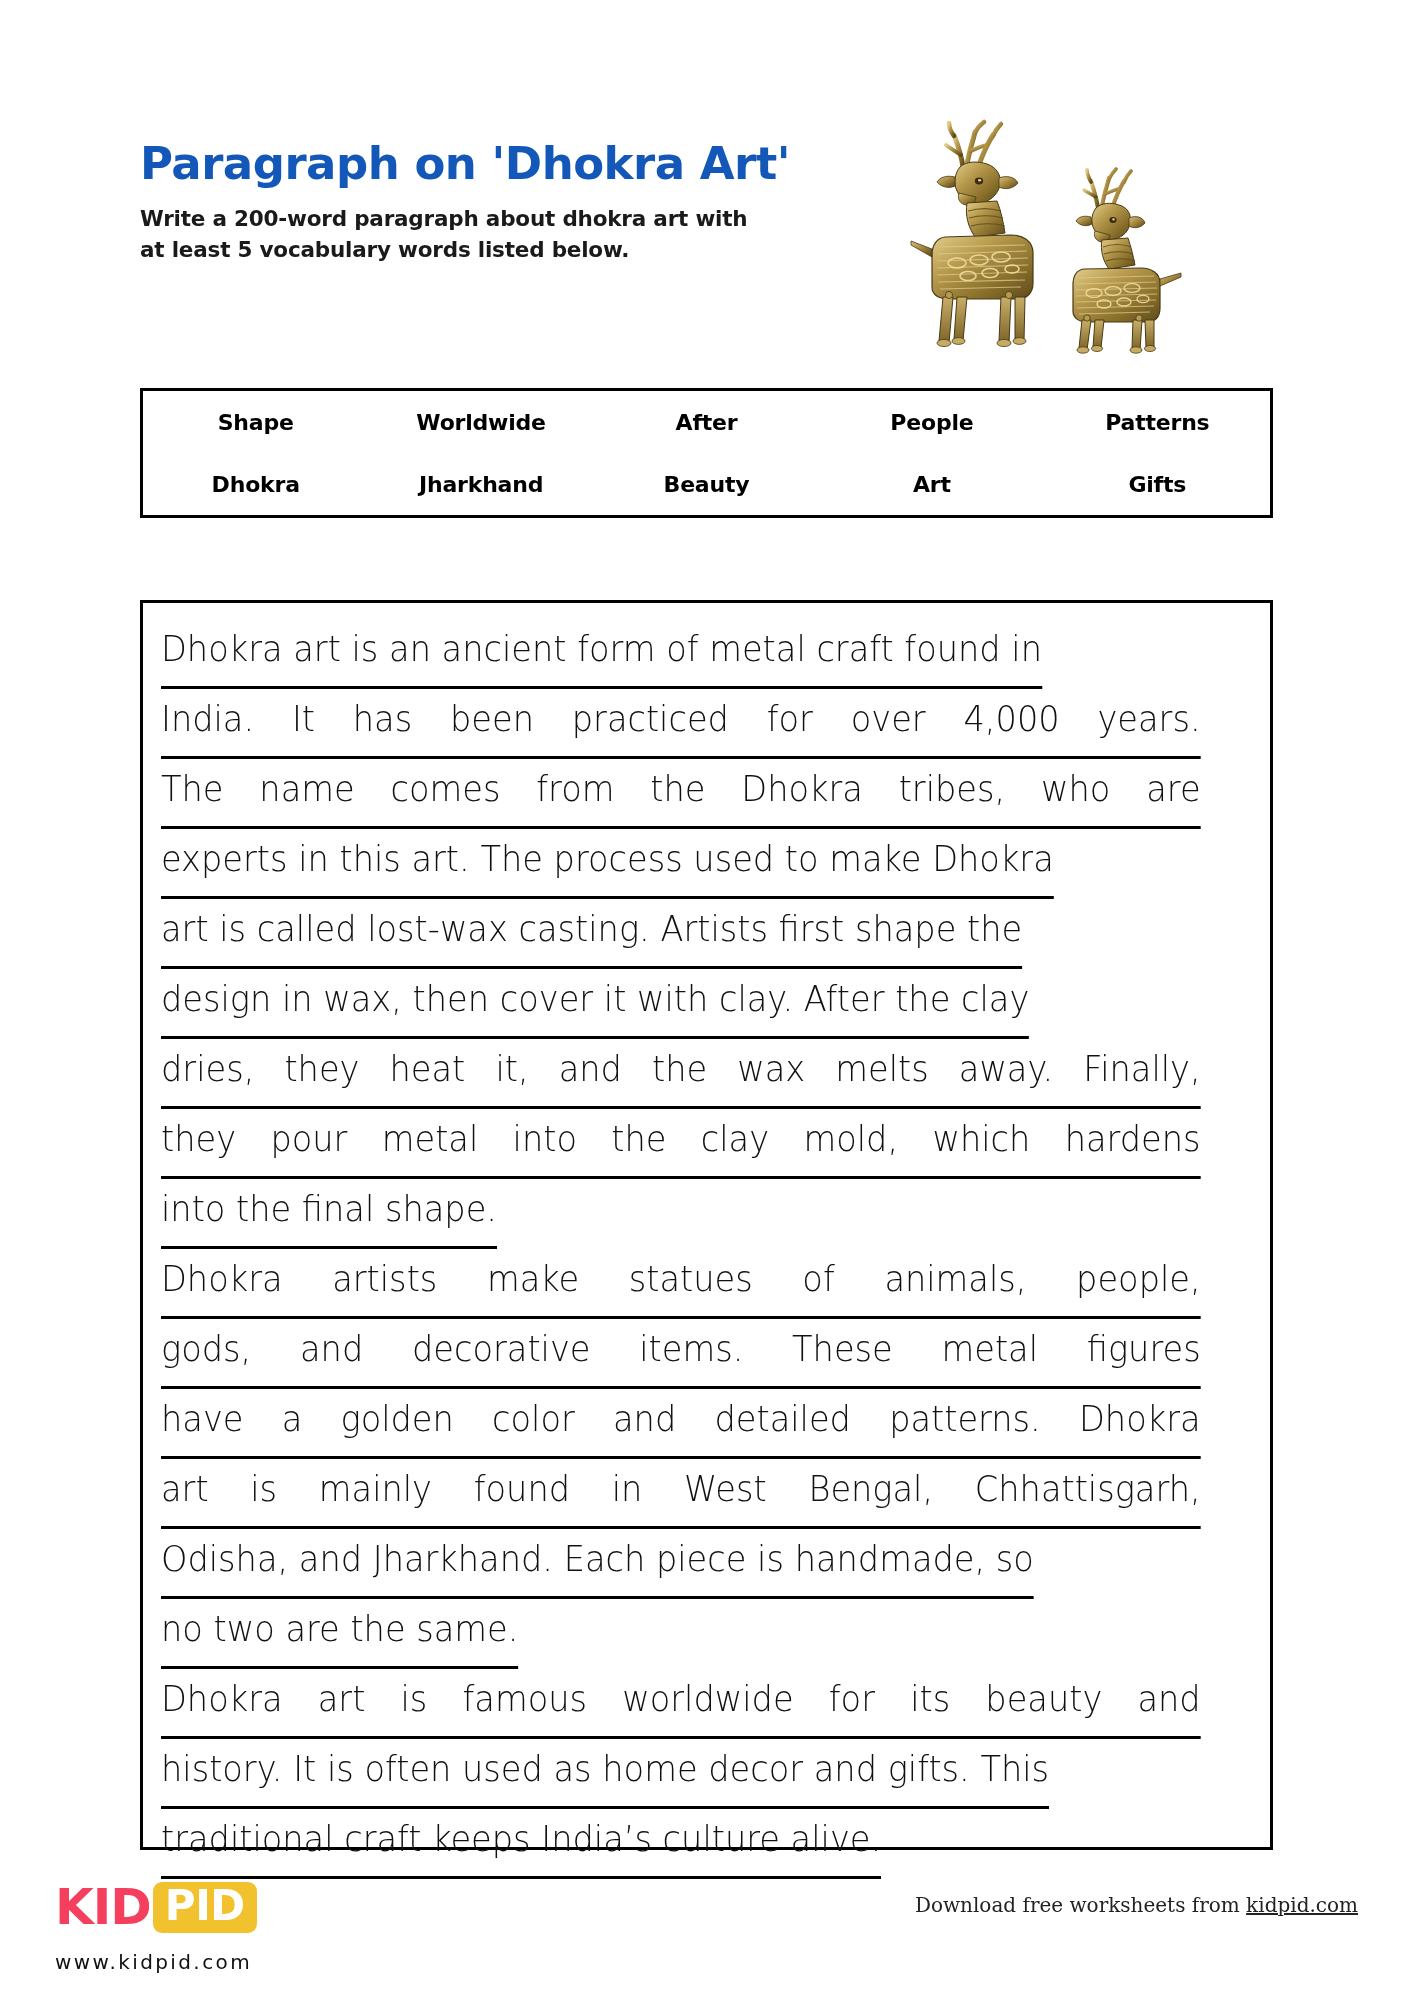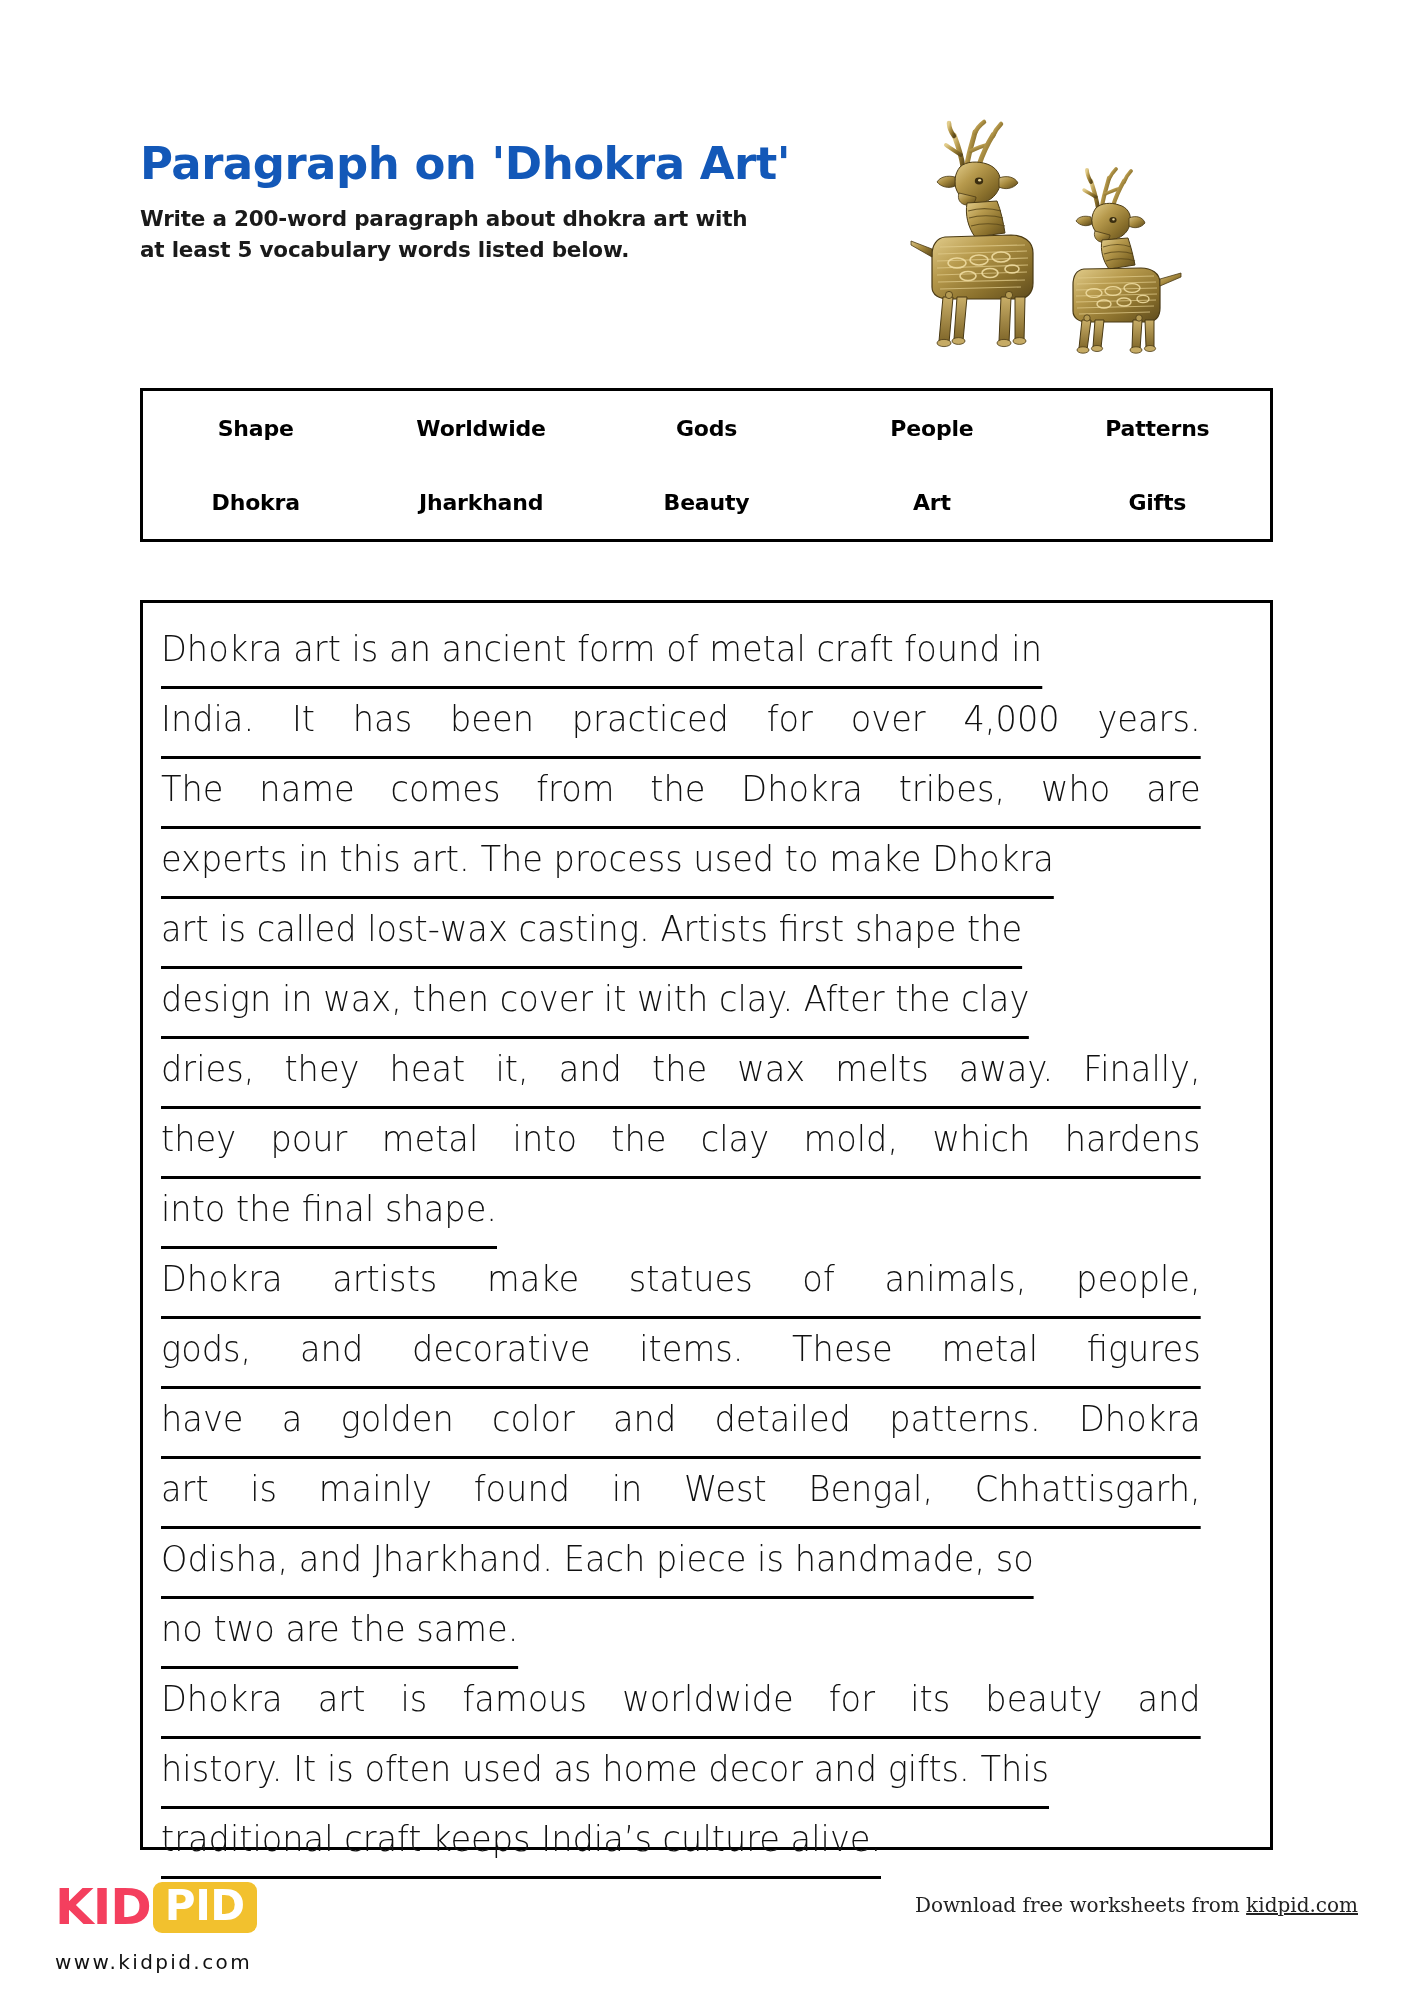--- a/index.html
+++ b/index.html
@@ -57,21 +57,21 @@
     height: 250px;
   }
   .artwork svg { display:block; width:100%; height:100%; }
 
   
   .vocab-box {
     position: absolute;
     left: 140px;
     top: 388px;
     width: 1133px;
-    height: 154px;
+    height: 130px;
     border: 3px solid #000000;
     box-sizing: border-box;
     display: flex;
     flex-direction: column;
     justify-content: center;
   }
   .vocab-row {
     display: flex;
     width: 100%;
     height: 50%;
@@ -344,21 +344,21 @@
         <circle cx="182" cy="213" r="3.2" fill="#b49a52" stroke="#4a3a14" stroke-width="0.8"></circle>
         <circle cx="234" cy="213" r="3.2" fill="#b49a52" stroke="#4a3a14" stroke-width="0.8"></circle>
       </g>
     </svg>
   </div>
 
   <div class="vocab-box">
     <div class="vocab-row">
       <div class="vocab-cell">Shape</div>
       <div class="vocab-cell">Worldwide</div>
-      <div class="vocab-cell">Gods</div>
+      <div class="vocab-cell">After</div>
       <div class="vocab-cell">People</div>
       <div class="vocab-cell">Patterns</div>
     </div>
     <div class="vocab-row">
       <div class="vocab-cell">Dhokra</div>
       <div class="vocab-cell">Jharkhand</div>
       <div class="vocab-cell">Beauty</div>
       <div class="vocab-cell">Art</div>
       <div class="vocab-cell">Gifts</div>
     </div>

